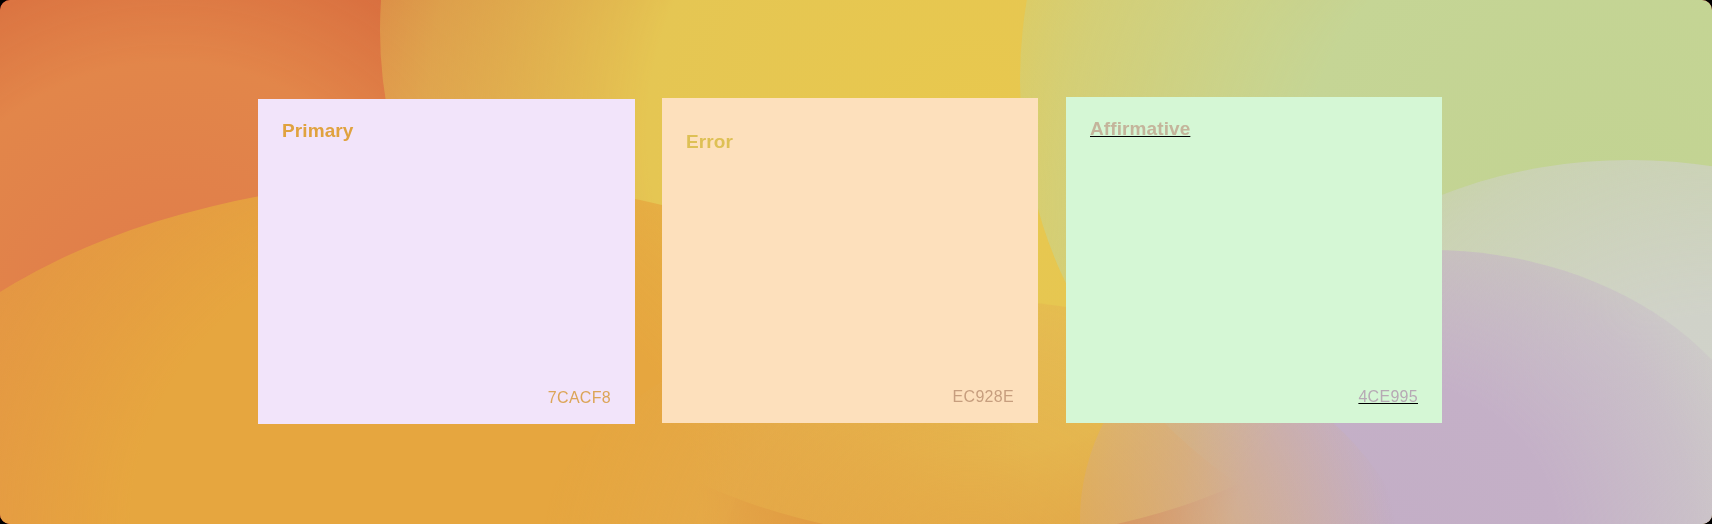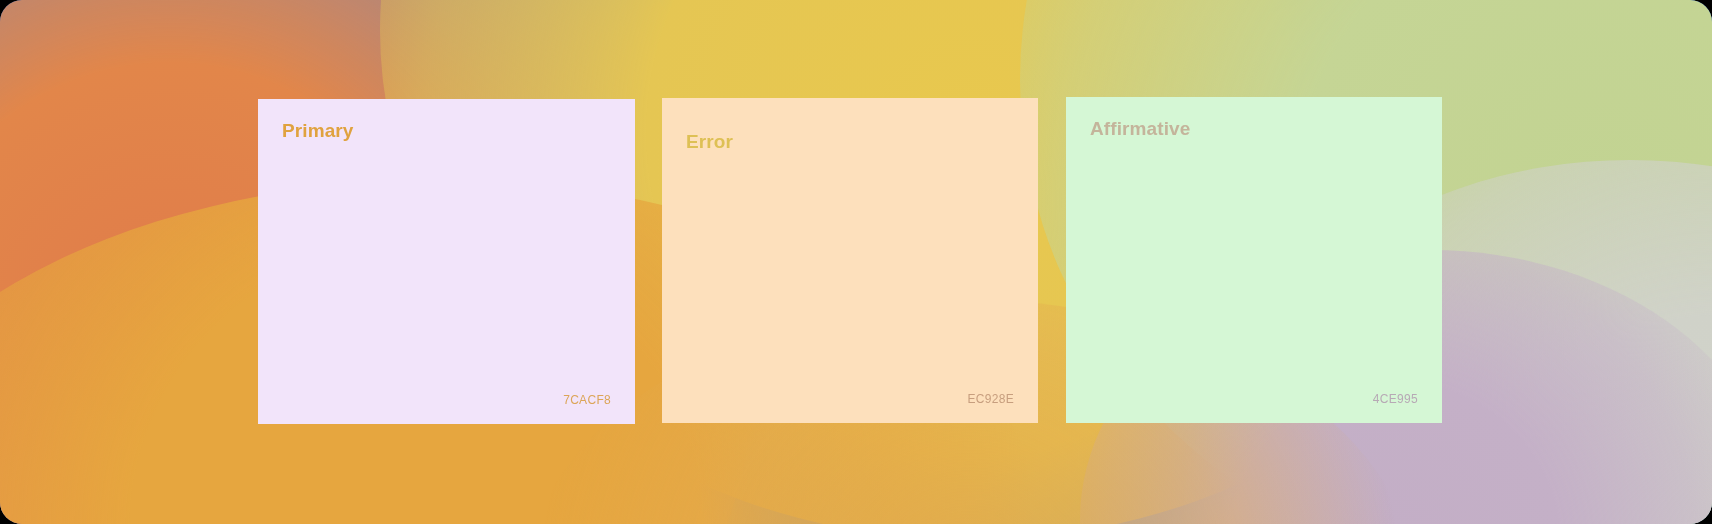--- a/index.html
+++ b/index.html
@@ -14,23 +14,23 @@
   body {
     font-family: "Liberation Sans", sans-serif;
   }
 
   
   #gradient-canvas {
     position: absolute;
     left: 0; top: 0;
     width: 1712px;
     height: 524px;
-    border-radius: 22px;
+    border-radius: 10px;
     overflow: hidden;
-    background: #3b82f6;
+    background: #b91c1c;
   }
 
   
   .blob {
     position: absolute;
     border-radius: 50%;
     filter: blur(0px);
   }
 
   #blob-orange-left {
@@ -100,36 +100,37 @@
   #swatch-card-error {
     left: 662px; top: 98px;
     width: 376px; height: 325px;
     background: #FDE0BC;
   }
 
   #swatch-card-affirmative {
     left: 1066px; top: 97px;
     width: 376px; height: 326px;
     background: #D5F7D5;
+    text-decoration: underline;
   }
 
   .swatch-label {
     font-size: 19px;
     font-weight: bold;
     letter-spacing: 0.1px;
     line-height: 1;
   }
 
   #swatch-label-primary      { color: #E0A23F; }
   #swatch-label-error        { color: #DEC055; margin-top: 12px; }
   #swatch-label-affirmative  { color: #C4B49B; }
 
   .swatch-hex {
     align-self: flex-end;
-    font-size: 12px;
+    font-size: 16px;
     font-weight: normal;
     letter-spacing: 0.3px;
     line-height: 1;
     text-align: center;
   }
 
   #swatch-hex-primary      { color: #DCA558; }
   #swatch-hex-error        { color: #C79E7E; margin-top: 31px; }
   #swatch-hex-affirmative  { color: #B7A9B5; }
 </style>

